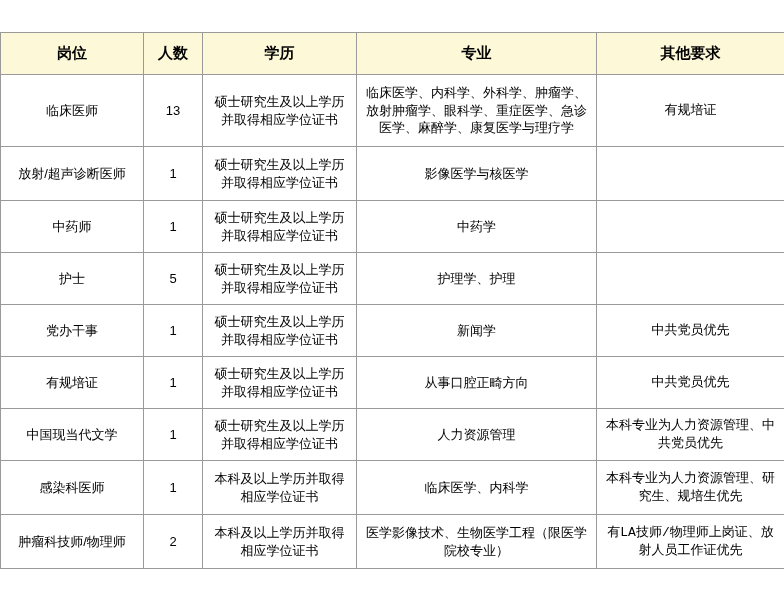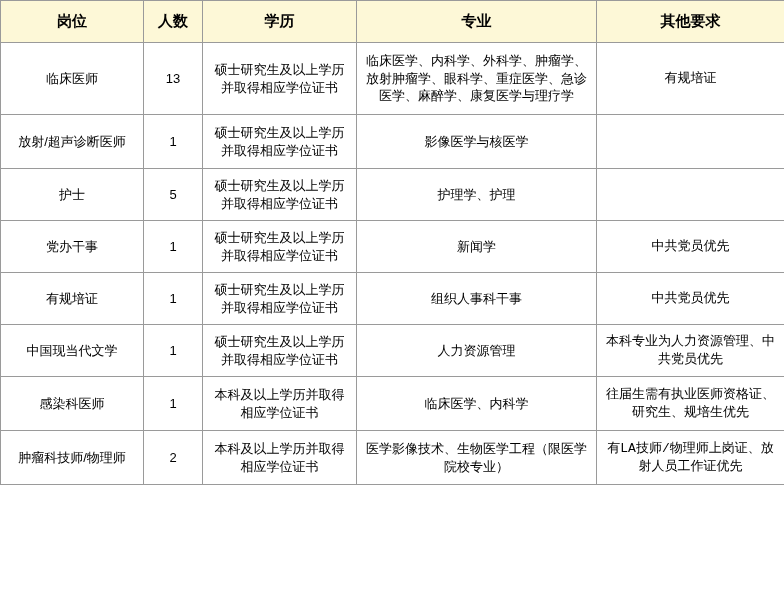--- a/index.html
+++ b/index.html
@@ -16,20 +16,21 @@
   .sheet {
     width: 784px;
     height: 609px;
     box-sizing: border-box;
     overflow: hidden;
   }
   table.job-table {
     border-collapse: collapse;
     table-layout: fixed;
     width: 784px;
+    margin-top: 32px;
   }
   table.job-table col.c0 { width: 143px; }
   table.job-table col.c1 { width: 59px; }
   table.job-table col.c2 { width: 154px; }
   table.job-table col.c3 { width: 240px; }
   table.job-table col.c4 { width: 188px; }
 
   table.job-table th,
   table.job-table td {
     border: 1px solid #9a9a9a;
@@ -95,54 +96,61 @@
         <td class="col-major">临床医学、内科学、外科学、肿瘤学、放射肿瘤学、眼科学、重症医学、急诊医学、麻醉学、康复医学与理疗学</td>
         <td class="col-other">有规培证</td>
       </tr>
       <tr class="r1">
         <td class="col-position">放射/超声诊断医师</td>
         <td class="col-count">1</td>
         <td class="col-edu">硕士研究生及以上学历并取得相应学位证书</td>
         <td class="col-major">影像医学与核医学</td>
         <td class="col-other"></td>
       </tr>
+      <tr class="r3">
+        <td class="col-position">中药师</td>
+        <td class="col-count">1</td>
+        <td class="col-edu">硕士研究生及以上学历并取得相应学位证书</td>
+        <td class="col-major">中药学</td>
+        <td class="col-other"></td>
+      </tr>
       <tr class="r4">
         <td class="col-position">护士</td>
         <td class="col-count">5</td>
         <td class="col-edu">硕士研究生及以上学历并取得相应学位证书</td>
         <td class="col-major">护理学、护理</td>
         <td class="col-other"></td>
       </tr>
       <tr class="r5">
         <td class="col-position">党办干事</td>
         <td class="col-count">1</td>
         <td class="col-edu">硕士研究生及以上学历并取得相应学位证书</td>
         <td class="col-major">新闻学</td>
         <td class="col-other">中共党员优先</td>
       </tr>
       <tr class="r6">
         <td class="col-position">有规培证</td>
         <td class="col-count">1</td>
         <td class="col-edu">硕士研究生及以上学历并取得相应学位证书</td>
-        <td class="col-major">组织人事科干事</td>
+        <td class="col-major">从事口腔正畸方向</td>
         <td class="col-other">中共党员优先</td>
       </tr>
       <tr class="r7">
         <td class="col-position">中国现当代文学</td>
         <td class="col-count">1</td>
         <td class="col-edu">硕士研究生及以上学历并取得相应学位证书</td>
         <td class="col-major">人力资源管理</td>
         <td class="col-other">本科专业为人力资源管理、中共党员优先</td>
       </tr>
       <tr class="r8">
         <td class="col-position">感染科医师</td>
         <td class="col-count">1</td>
         <td class="col-edu">本科及以上学历并取得相应学位证书</td>
         <td class="col-major">临床医学、内科学</td>
-        <td class="col-other">往届生需有执业医师资格证、研究生、规培生优先</td>
+        <td class="col-other">本科专业为人力资源管理、研究生、规培生优先</td>
       </tr>
       <tr class="r9">
         <td class="col-position">肿瘤科技师/物理师</td>
         <td class="col-count">2</td>
         <td class="col-edu">本科及以上学历并取得相应学位证书</td>
         <td class="col-major">医学影像技术、生物医学工程（限医学院校专业）</td>
         <td class="col-other">有LA技师/物理师上岗证、放射人员工作证优先</td>
       </tr>
     </tbody>
   </table>

